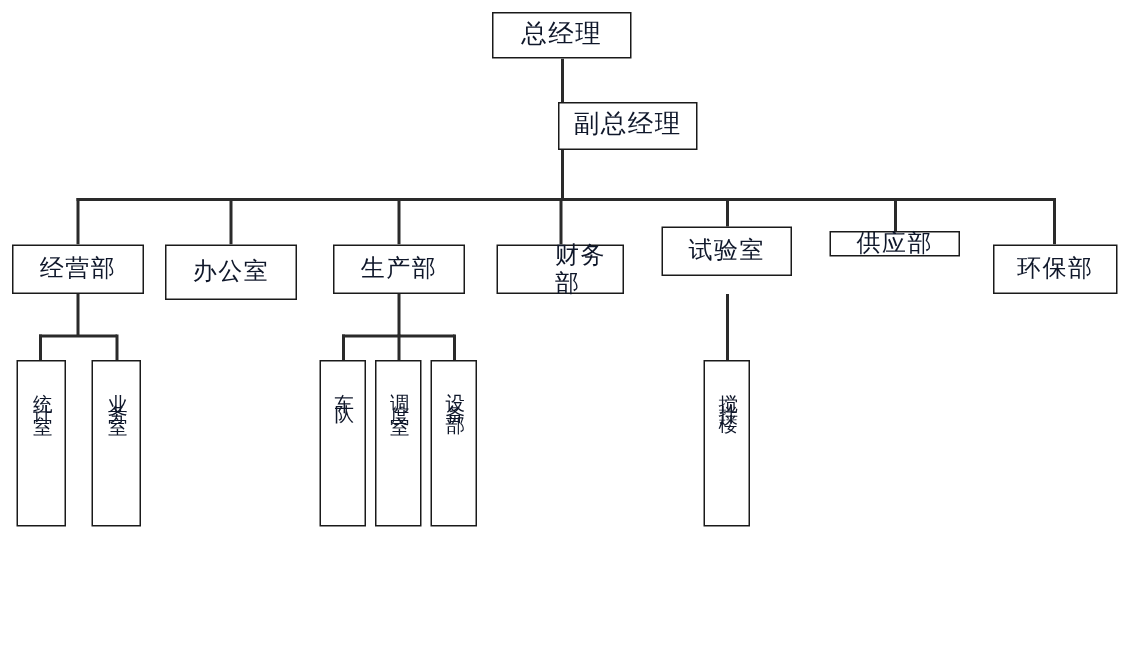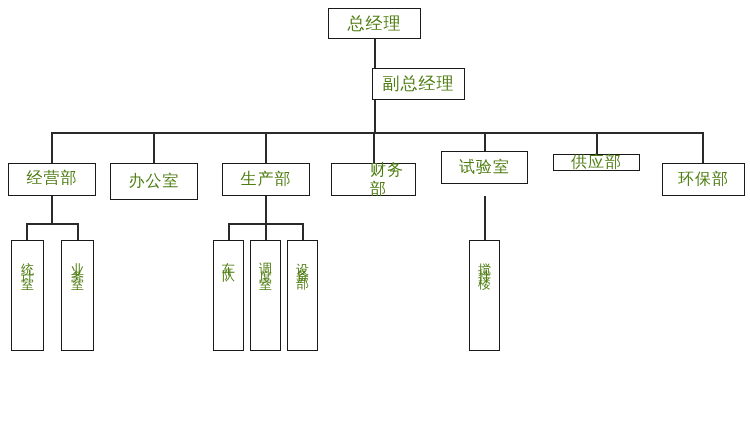--- a/index.html
+++ b/index.html
@@ -18,21 +18,21 @@
     overflow: hidden;
   }
   .node {
     position: absolute;
     box-sizing: border-box;
     border: 1.6px solid #1a1a1a;
     background: #ffffff;
     display: flex;
     align-items: center;
     justify-content: center;
-    color: #4d7c0f;
+    color: #0f172a;
     line-height: 1.15;
     z-index: 3;
   }
   .node.top {
     font-size: 17px;
     letter-spacing: 1px;
   }
   .node.dept {
     font-size: 16px;
     letter-spacing: 1px;
@@ -78,21 +78,21 @@
   <div class="line h" style="left:51px; top:132px; width:652px;"></div>
 
   <div class="line v" style="left:51px;  top:132px; height:31px;"></div>
   <div class="line v" style="left:153px; top:132px; height:31px;"></div>
   <div class="line v" style="left:265px; top:132px; height:31px;"></div>
   <div class="line v" style="left:373px; top:132px; height:31px;"></div>
   <div class="line v" style="left:484px; top:132px; height:31px;"></div>
   <div class="line v" style="left:596px; top:132px; height:31px;"></div>
   <div class="line v" style="left:702px; top:132px; height:31px;"></div>
 
-  <div class="node dept" style="left:8px; top:163px; width:88px; height:33px;font-family:Liberation Mono, monospace;">
+  <div class="node dept" style="left:8px; top:163px; width:88px; height:33px;">
     <span>经营部</span>
   </div>
 
   <div class="node dept" style="left:110px; top:163px; width:88px; height:37px;">
     <span>办公室</span>
   </div>
 
   <div class="node dept" style="left:222px; top:163px; width:88px; height:33px;">
     <span>生产部</span>
   </div>

